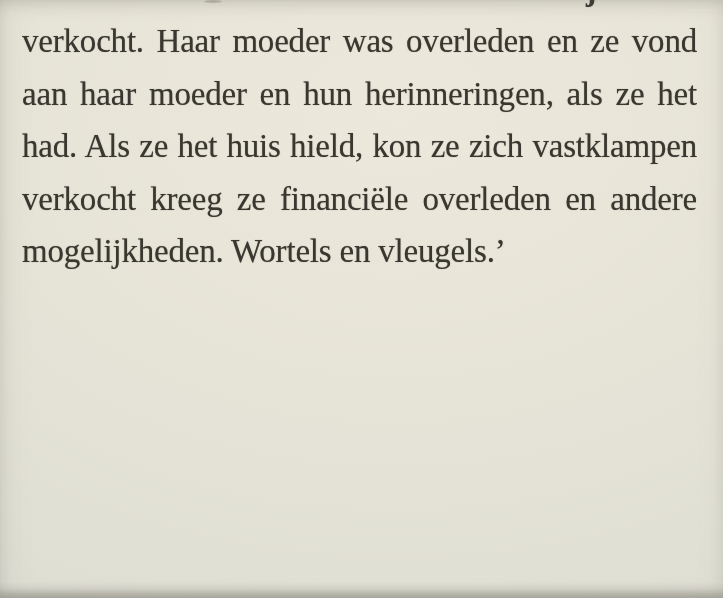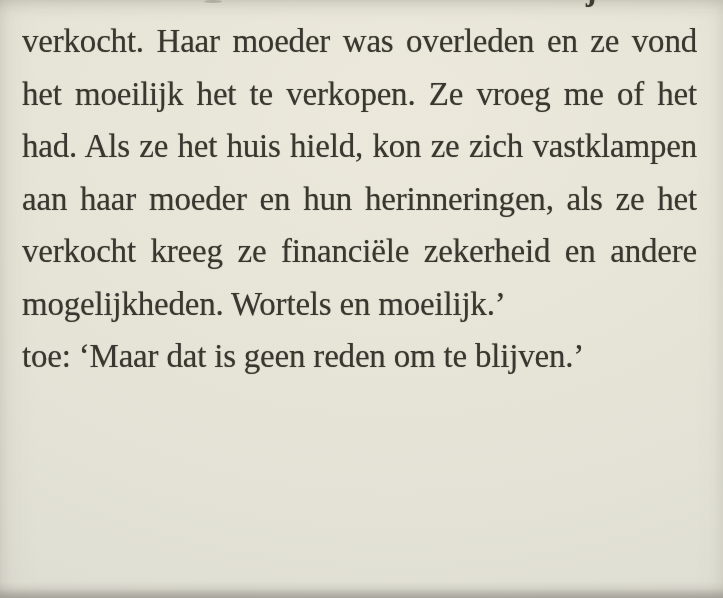--- a/index.html
+++ b/index.html
@@ -98,24 +98,22 @@
 
 <div class="screen">
 
   <div class="top-fragment">
     <span class="frag-j">j</span>
     <span class="frag-smudge"></span>
   </div>
 
   <div class="text-block">
     <div class="line">verkocht. Haar moeder was overleden en ze vond</div>
-    <div class="line">het moeilijk het te verkopen. Ze vroeg me of het</div>
+    <div class="line">aan haar moeder en hun herinneringen, als ze het</div>
     <div class="line">had. Als ze het huis hield, kon ze zich vastklampen</div>
-    <div class="line">aan haar moeder en hun herinneringen, als ze het</div>
-    <div class="line">verkocht kreeg ze financiële zekerheid en andere</div>
-    <div class="line left">mogelijkheden. Wortels en moeilijk.’</div>
-    <div class="line left">toe: ‘Maar dat is geen reden om te blijven.’</div>
+    <div class="line">verkocht kreeg ze financiële overleden en andere</div>
+    <div class="line left">mogelijkheden. Wortels en vleugels.’</div>
   </div>
 
   <div class="vignette"></div>
   <div class="bottom-shadow"></div>
 
 </div>
 
 </body></html>

